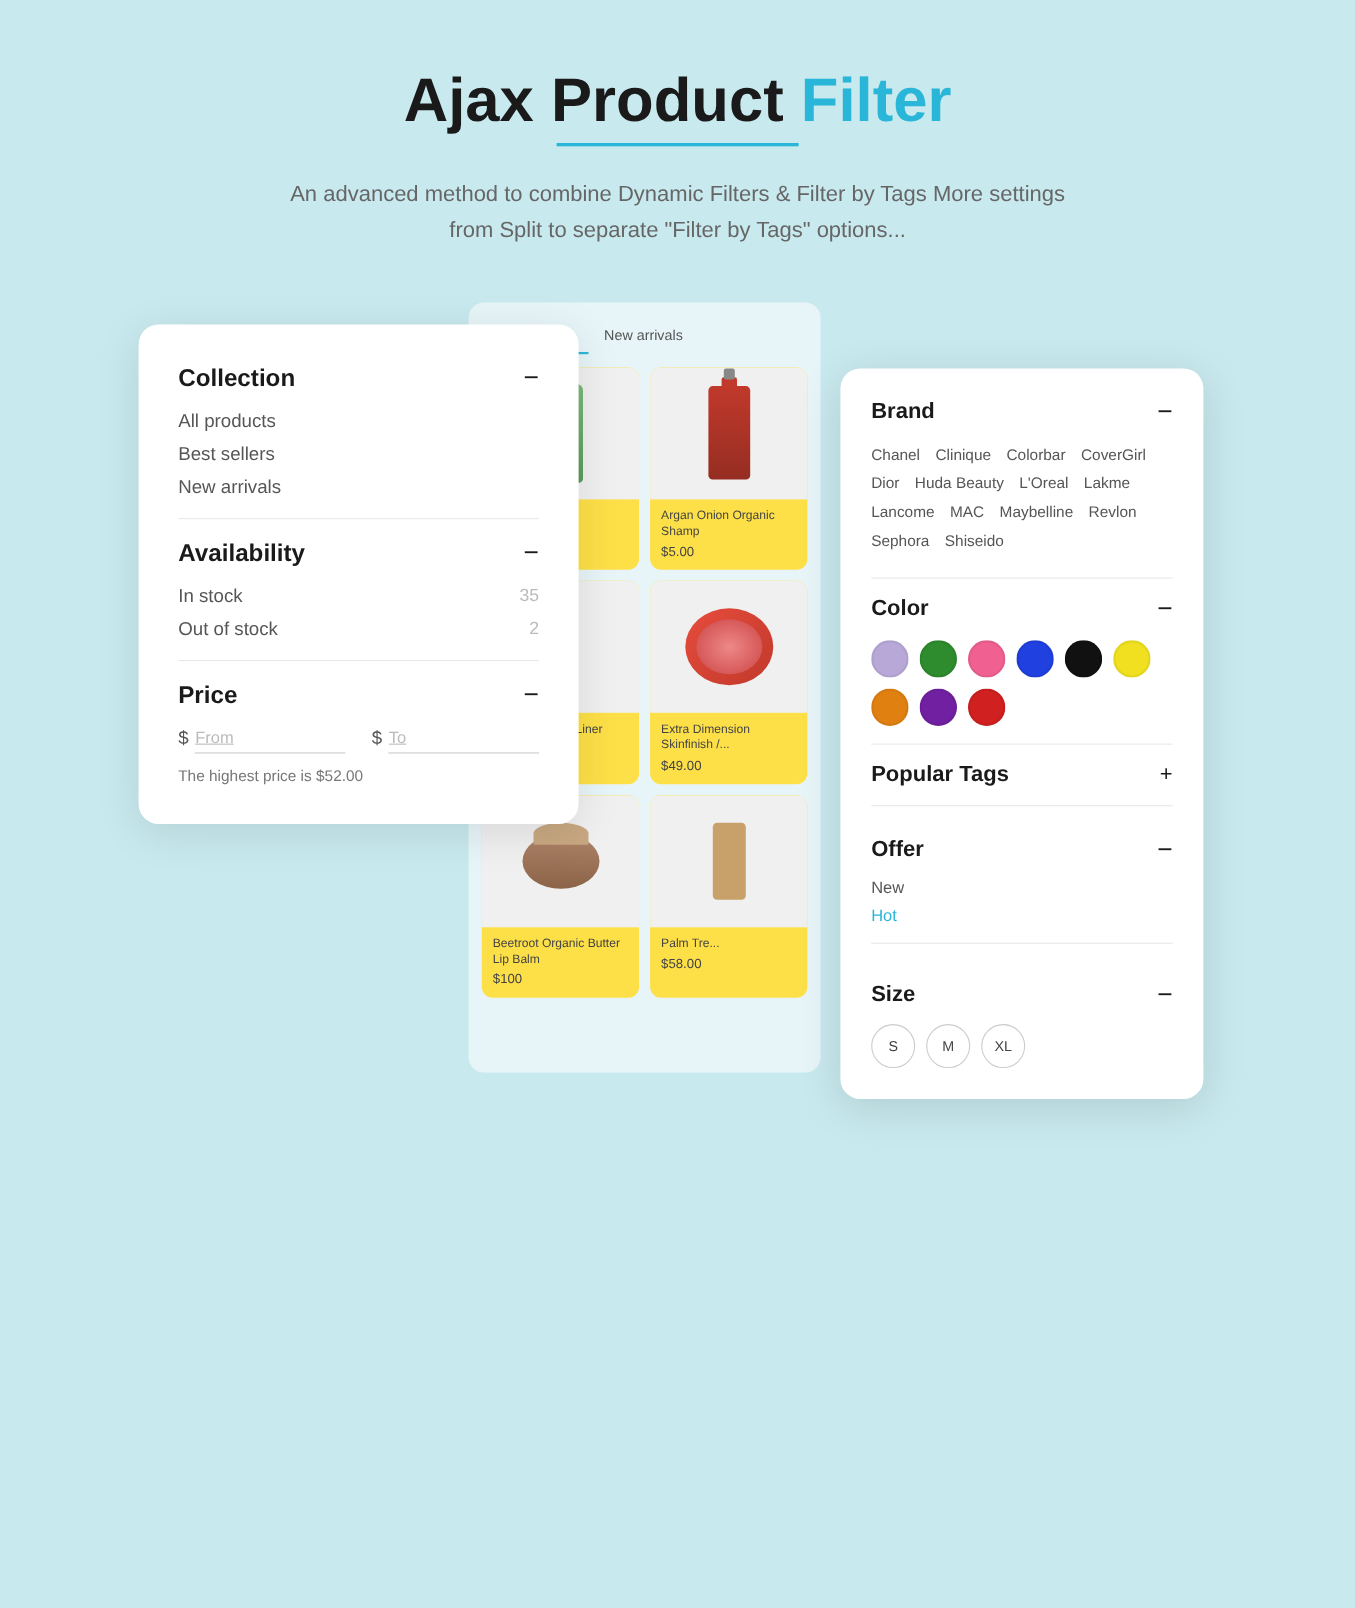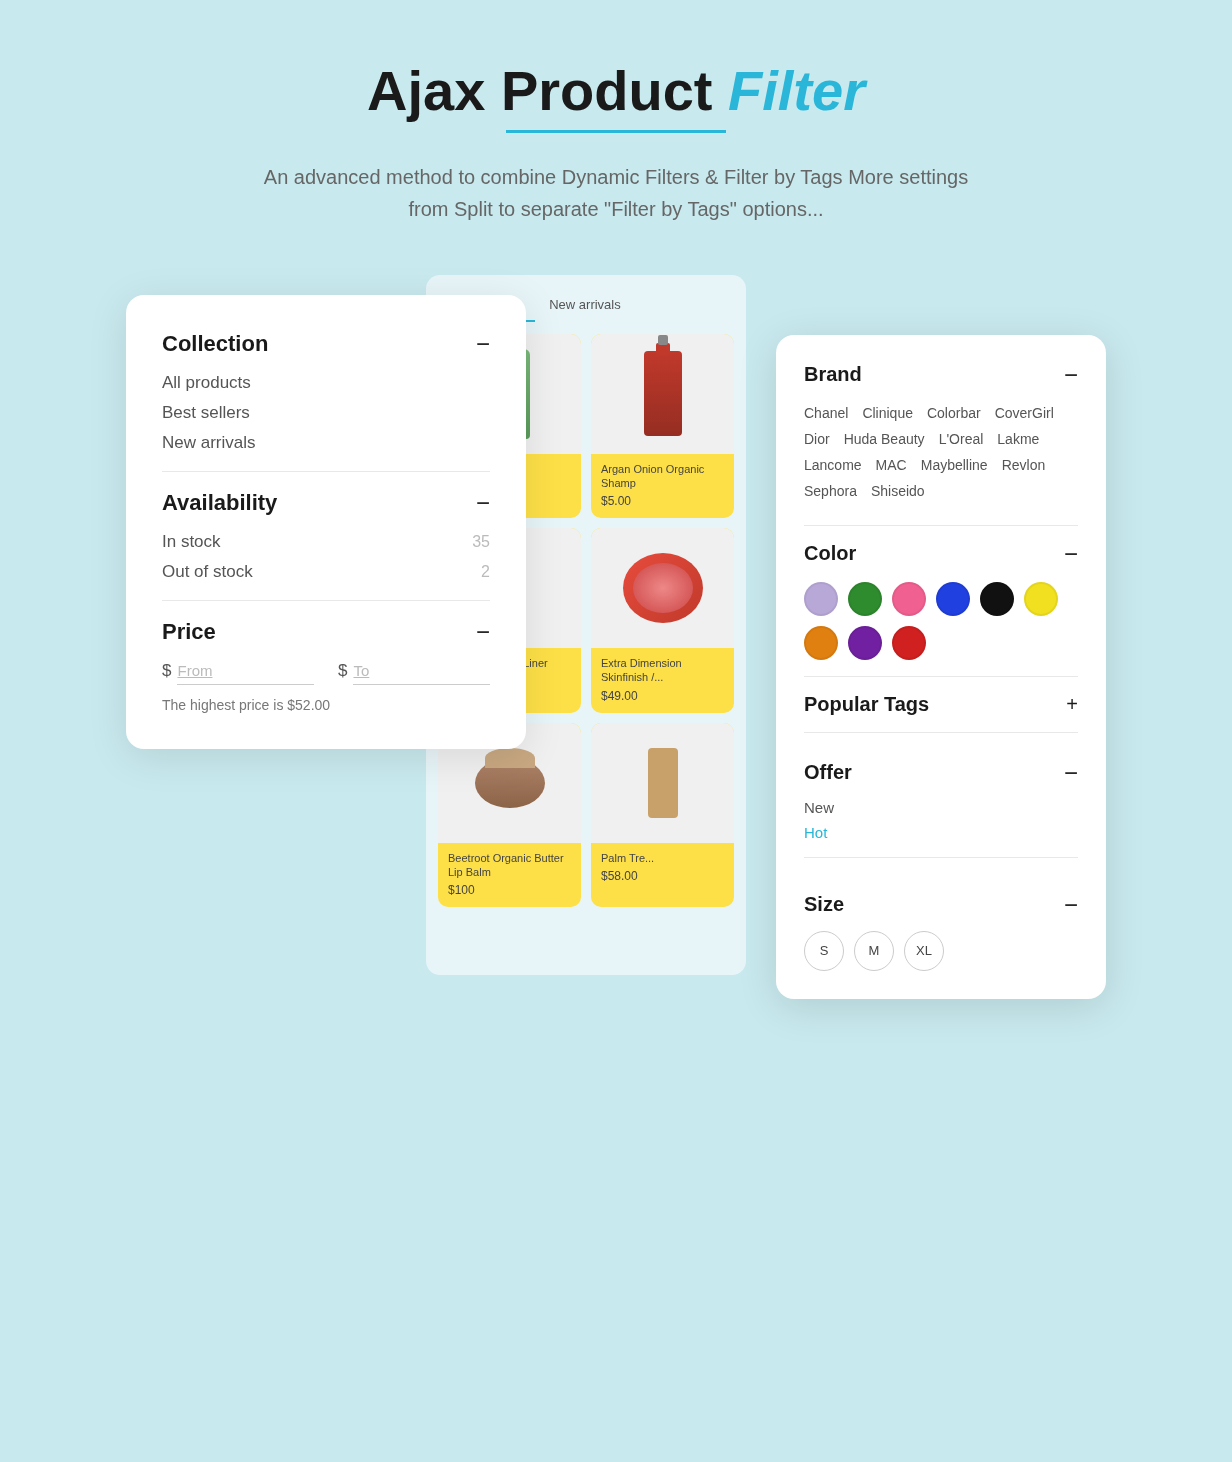--- a/index.html
+++ b/index.html
@@ -23,21 +23,20 @@
     .header-title {
       font-size: 56px;
       font-weight: 900;
       color: #1a1a1a;
       line-height: 1.1;
       margin-bottom: 8px;
     }
 
     .header-title-accent {
       color: #29b6d8;
-      font-style: italic;
     }
 
     .header-underline {
       width: 220px;
       height: 3px;
       background: #29b6d8;
       margin: 0 auto 28px;
     }
 
     .header-subtitle {
@@ -342,21 +341,21 @@
     .dot {
       width: 8px;
       height: 8px;
       border-radius: 50%;
     }
 
     
     .filter-right-card {
       position: absolute;
       top: 60px;
-      right: 0;
+      right: 12px;
       width: 330px;
       background: #fff;
       border-radius: 18px;
       padding: 28px 28px 28px;
       box-shadow: 0 8px 40px rgba(0,0,0,0.12);
       z-index: 3;
     }
 
     .brand-section {}
 

